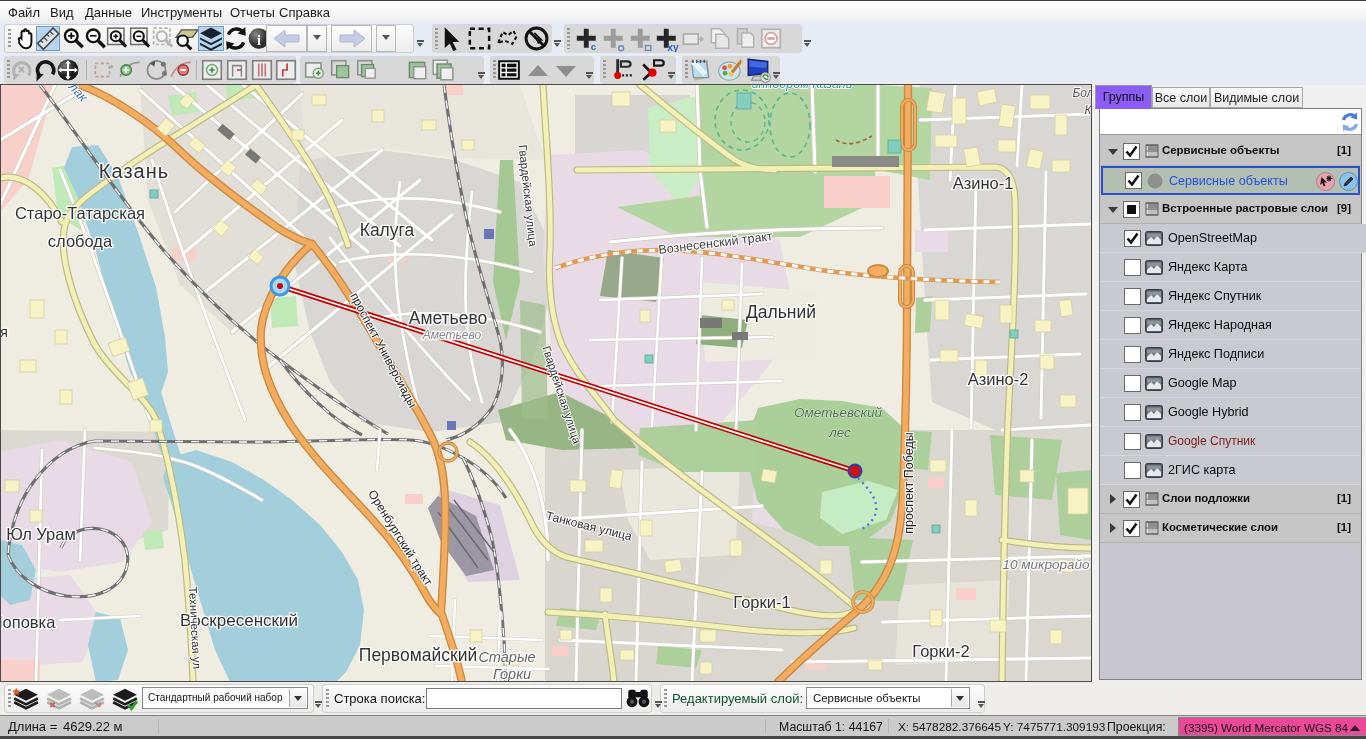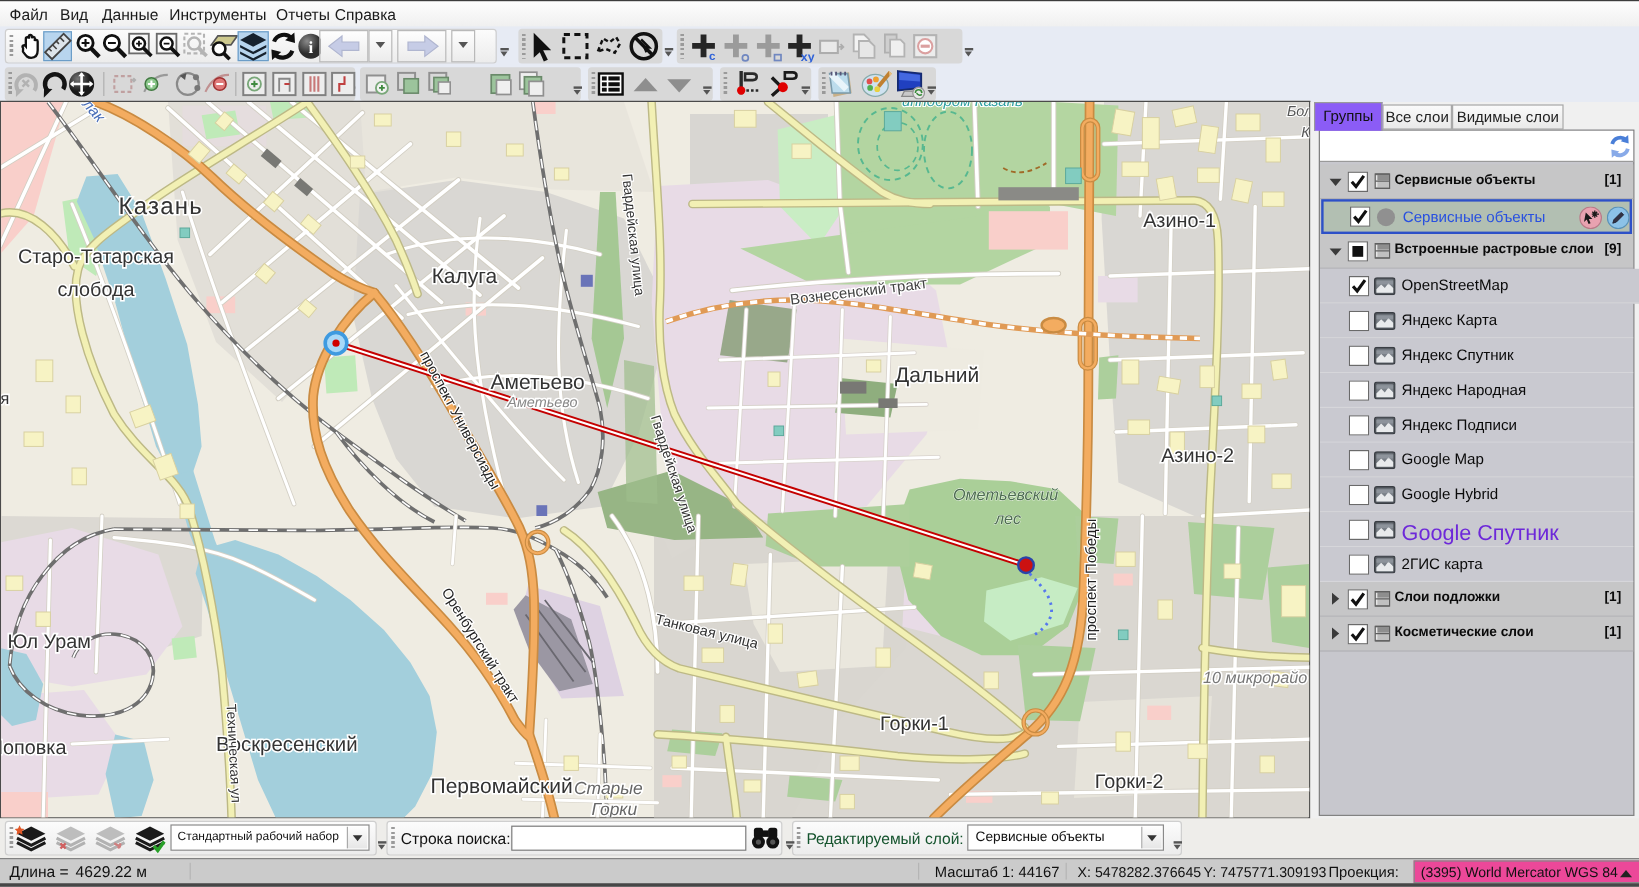--- a/index.html
+++ b/index.html
@@ -833,21 +833,21 @@
 <div class="abs" style="left:0;top:318px;width:261px;height:29px;background:#c9c9d0;border-bottom:1px solid #d6d6da">
         <svg class="abs" style="left:24px;top:6px" width="17" height="17" viewBox="0 0 17 17">
           <rect x="0.5" y="0.5" width="16" height="16" fill="#fff" stroke="#6a6a6a"></rect>
         </svg>
         <svg class="abs" style="left:45px;top:7px" width="18" height="15" viewBox="0 0 18 15">
           <rect x="0.5" y="0.5" width="17" height="14" rx="2" fill="#555a60" stroke="#3a3e44"></rect>
           <rect x="2" y="2" width="14" height="11" rx="1" fill="#7a8088"></rect>
           <path d="M2,10 L6,6 9,9 12,5 16,9 v4 H2 z" fill="#e8eaec"></path>
           <path d="M2,3 h14 v3 H2 z" fill="#9aa0a8" opacity="0.6"></path>
         </svg>
-        <span class="abs" style="left:68px;top:7px;color:#6d28d9;font-size:18px;white-space:nowrap">Google Спутник</span>
+        <span class="abs" style="left:68px;top:7px;color:#7f1d1d;font-size:12px;white-space:nowrap">Google Спутник</span>
       </div>
 <div class="abs" style="left:0;top:347px;width:261px;height:29px;background:#c9c9d0;border-bottom:1px solid #d6d6da">
         <svg class="abs" style="left:24px;top:6px" width="17" height="17" viewBox="0 0 17 17">
           <rect x="0.5" y="0.5" width="16" height="16" fill="#fff" stroke="#6a6a6a"></rect>
         </svg>
         <svg class="abs" style="left:45px;top:7px" width="18" height="15" viewBox="0 0 18 15">
           <rect x="0.5" y="0.5" width="17" height="14" rx="2" fill="#555a60" stroke="#3a3e44"></rect>
           <rect x="2" y="2" width="14" height="11" rx="1" fill="#7a8088"></rect>
           <path d="M2,10 L6,6 9,9 12,5 16,9 v4 H2 z" fill="#e8eaec"></path>
           <path d="M2,3 h14 v3 H2 z" fill="#9aa0a8" opacity="0.6"></path>

